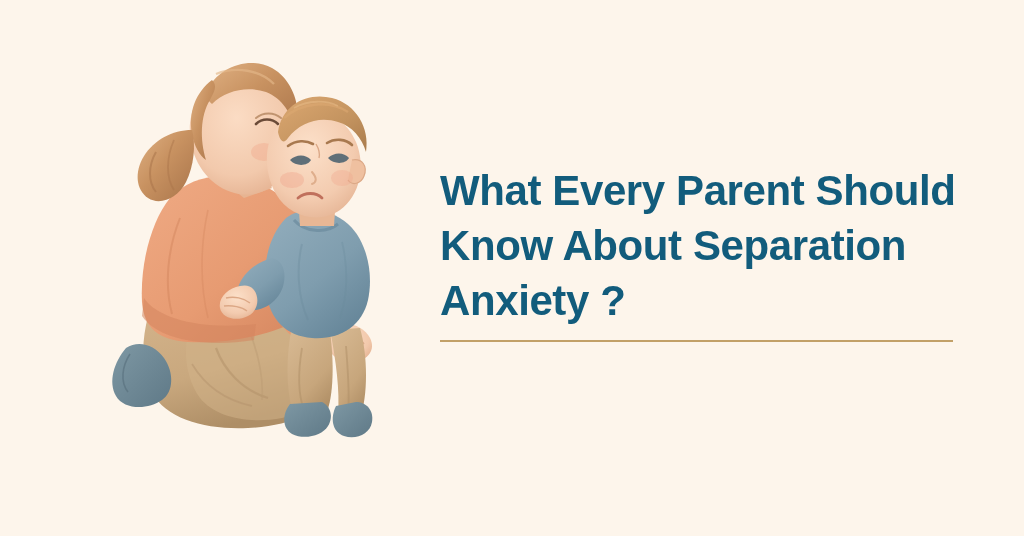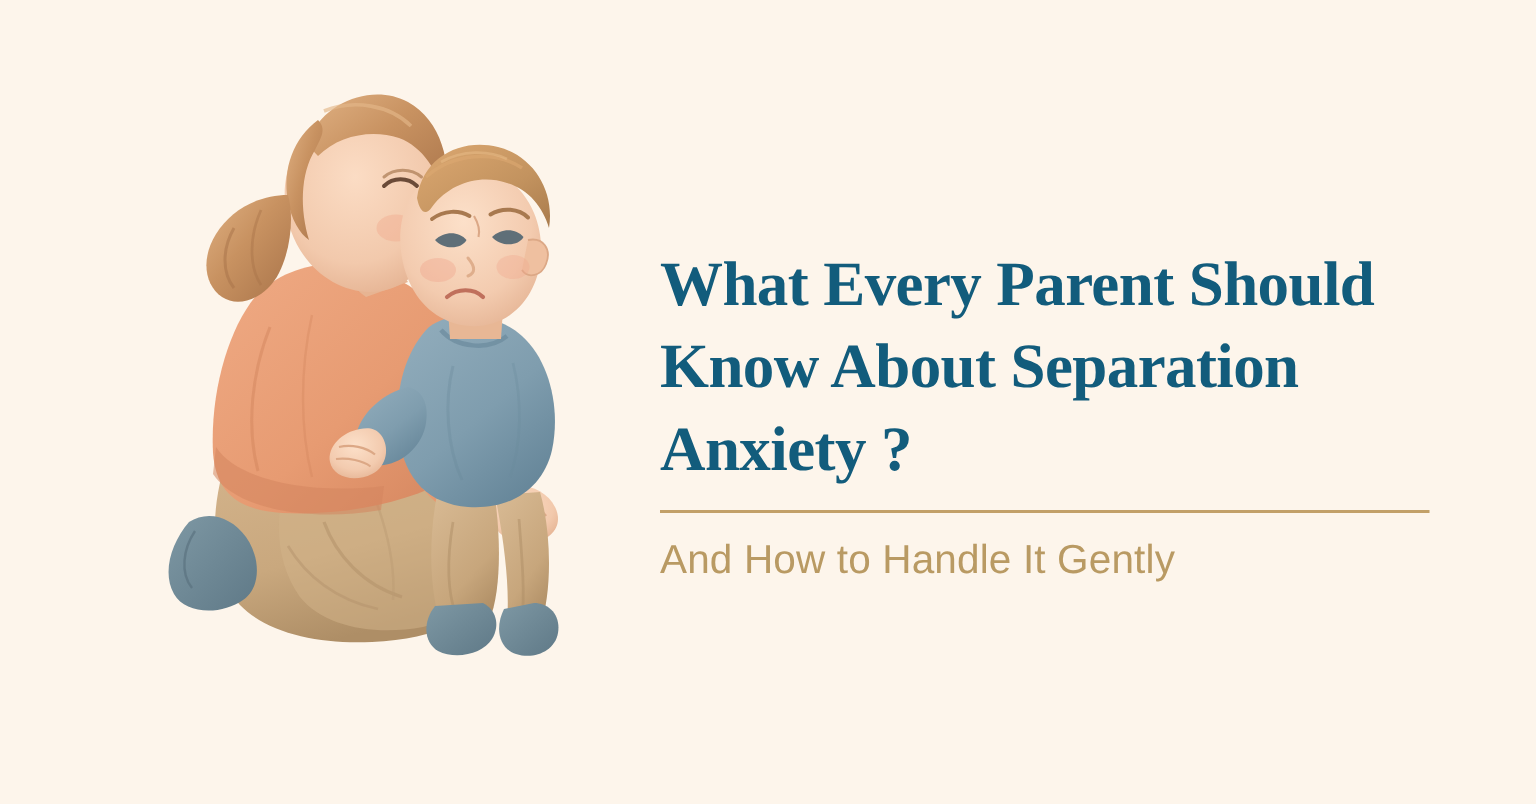--- a/index.html
+++ b/index.html
@@ -39,21 +39,21 @@
   
   .text-block {
     position: absolute;
     left: 440px;
     top: 163px;
     width: 520px;
   }
   .headline {
     margin: 0;
     color: #125C7C;
-    font-family: Liberation Serif, serif;
+    font-family: Liberation Sans, sans-serif;
     font-size: 42px;
     font-weight: bold;
     line-height: 55px;
     letter-spacing: -0.4px;
     white-space: pre-line;
   }
   .divider {
     margin: 12px 0 0 0;
     width: 513px;
     height: 2px;
@@ -265,16 +265,15 @@
         <path d="M198 60 C 212 52, 230 52, 242 58" stroke="#E9BD89" stroke-width="1.8" fill="none" opacity="0.5"></path>
       </g>
     </svg>
   </div>
 
   <div class="text-block">
     <h1 class="headline">What Every Parent Should
 Know About Separation
 Anxiety ?</h1>
     <hr class="divider">
-    <p class="subhead">And How to Handle It Gently</p>
   </div>
 
 </div>
 
 </body></html>

